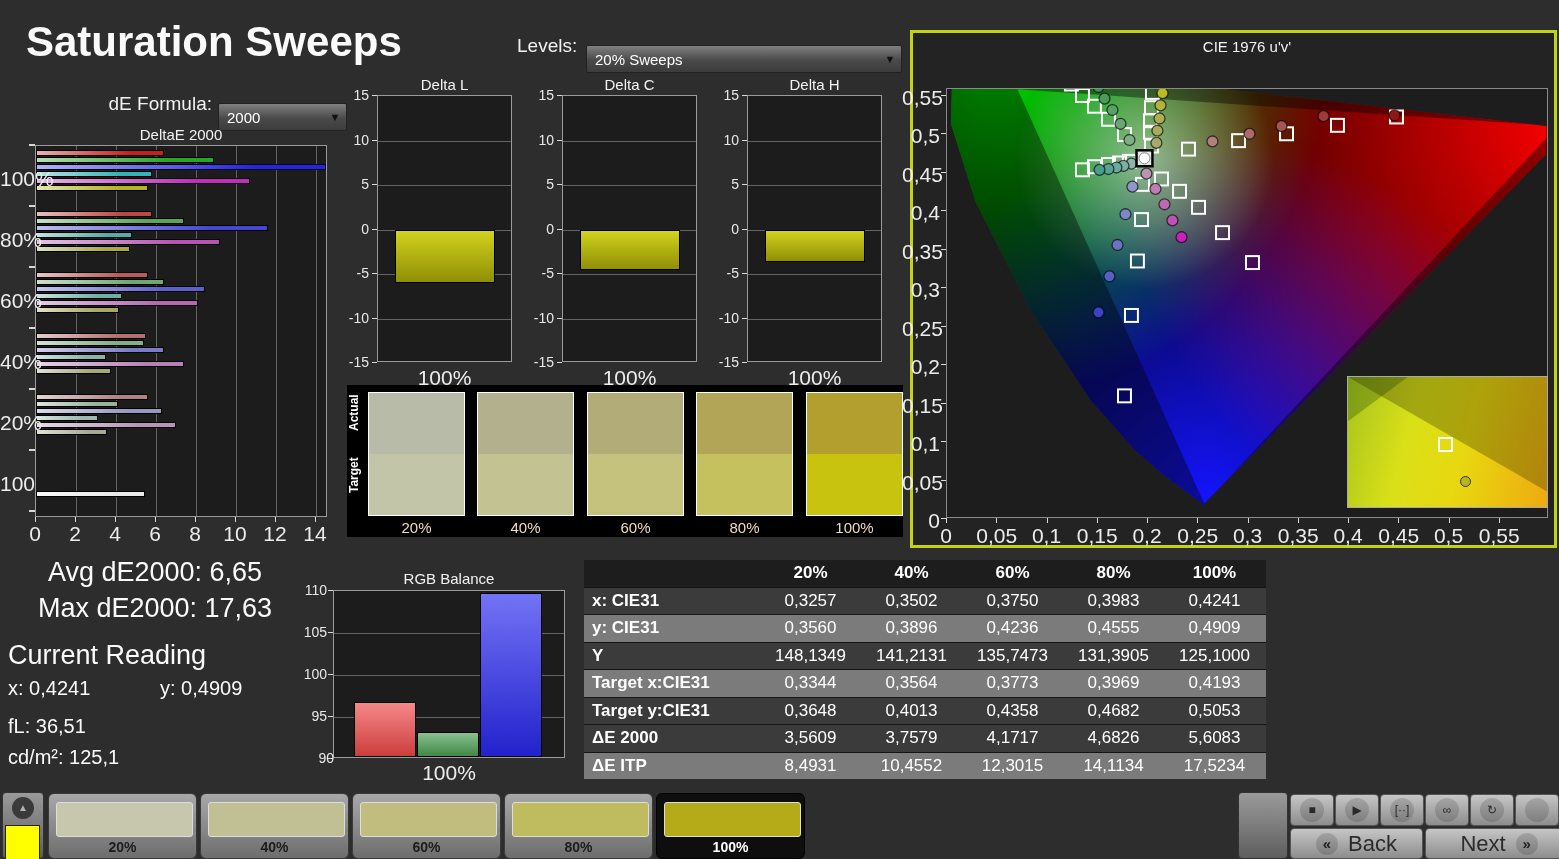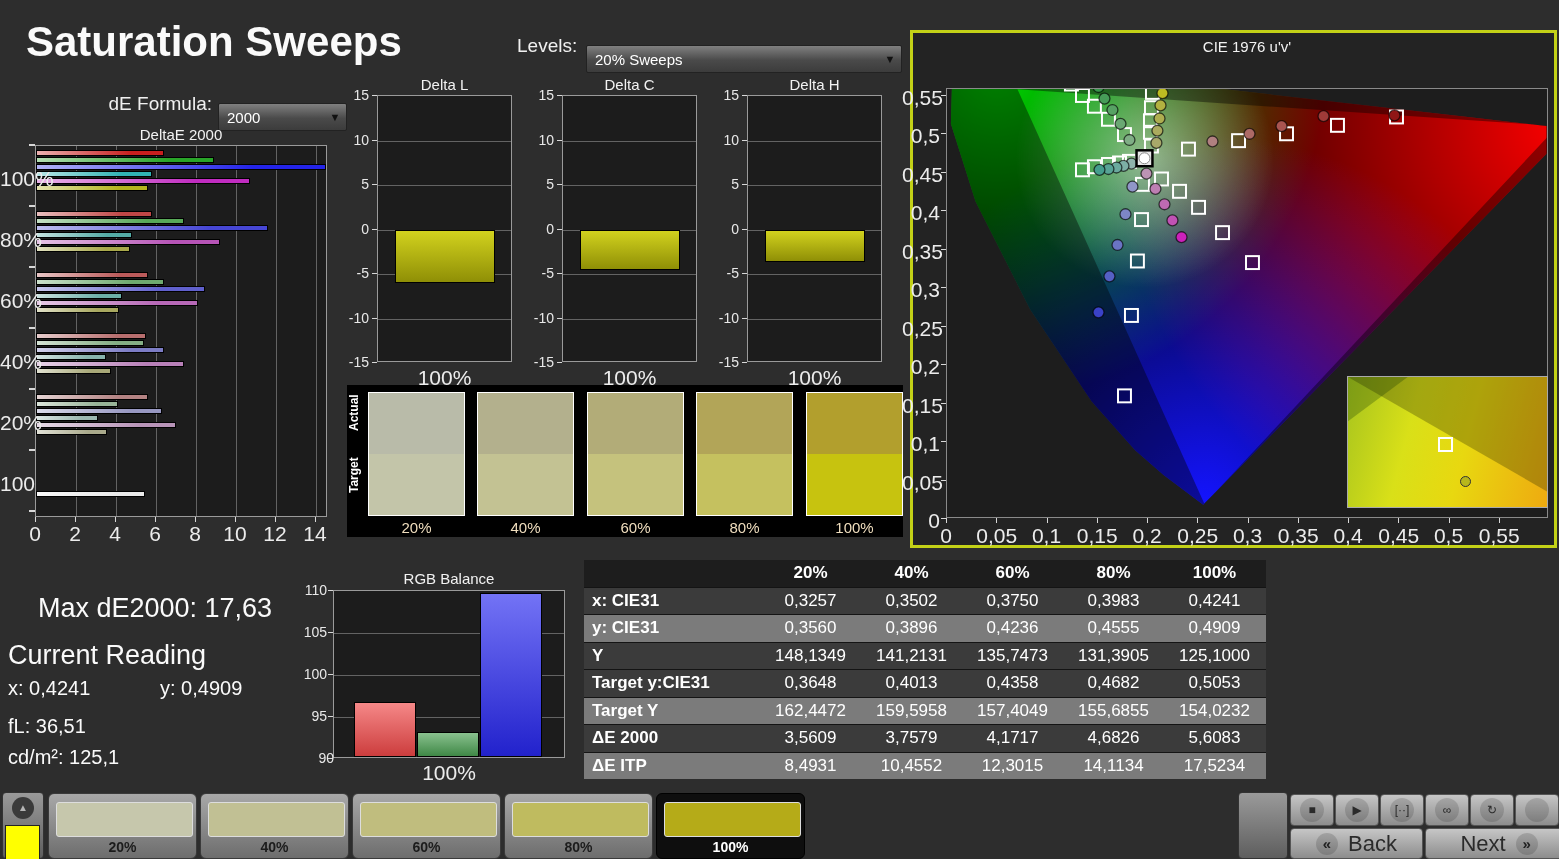--- a/index.html
+++ b/index.html
@@ -406,20 +406,21 @@
       <div class="abs" style="left:941px;top:94.49999999999994px;width:5px;height:1px;background:#d8d8d8;"></div>
       <div class="abs ticklab rgt" style="left:902px;top:85.49999999999994px;width:38px;">0,55</div>
     </div>
   <div class="abs" id="cie-inset">
     <div class="inset-dark"></div>
     <div class="inset-dark2"></div>
     <div id="inset-square" style="position: absolute; width: 15px; height: 15px; border: 2px solid rgb(255, 255, 255); box-sizing: border-box; left: 90.485px; top: 60.32px;"></div>
     <div id="inset-dot" style="position: absolute; width: 11px; height: 11px; border-radius: 50%; background: rgb(183, 183, 27); border: 1.5px solid rgb(51, 51, 51); box-sizing: border-box; left: 111.58px; top: 99.28px;"></div>
   </div>
 
+  <div class="abs reading-big ctr" style="left:10px;top:557px;width:290px;">Avg dE2000: 6,65</div>
   <div class="abs reading-big ctr" style="left:10px;top:593px;width:290px;">Max dE2000: 17,63</div>
   <div class="abs reading-big" style="left:8px;top:640px;">Current Reading</div>
   <div class="abs reading-med" style="left:8px;top:677px;">x: 0,4241</div>
   <div class="abs reading-med" style="left:160px;top:677px;">y: 0,4909</div>
   <div class="abs reading-med" style="left:8px;top:715px;">fL: 36,51</div>
   <div class="abs reading-med" style="left:8px;top:746px;">cd/m²: 125,1</div>
 
   <div class="abs charttitle ctr" style="left:333px;top:570px;width:232px;">RGB Balance</div>
   <div class="abs plot" id="rgb-plot" style="left:333px;top:590px;width:232px;height:168px;">
       <div class="gridh" style="top:42px;"></div>
@@ -469,36 +470,36 @@
         <div class="tcell val">0,4909</div>
       </div>
       <div class="trow dk">
         <div class="tcell lbl">Y</div>
         <div class="tcell val">148,1349</div>
         <div class="tcell val">141,2131</div>
         <div class="tcell val">135,7473</div>
         <div class="tcell val">131,3905</div>
         <div class="tcell val">125,1000</div>
       </div>
+      <div class="trow lt">
+        <div class="tcell lbl">Target x:CIE31</div>
+        <div class="tcell val">0,3344</div>
+        <div class="tcell val">0,3564</div>
+        <div class="tcell val">0,3773</div>
+        <div class="tcell val">0,3969</div>
+        <div class="tcell val">0,4193</div>
+      </div>
       <div class="trow dk">
         <div class="tcell lbl">Target y:CIE31</div>
         <div class="tcell val">0,3648</div>
         <div class="tcell val">0,4013</div>
         <div class="tcell val">0,4358</div>
         <div class="tcell val">0,4682</div>
         <div class="tcell val">0,5053</div>
       </div>
-      <div class="trow lt">
-        <div class="tcell lbl">Target Y</div>
-        <div class="tcell val">162,4472</div>
-        <div class="tcell val">159,5958</div>
-        <div class="tcell val">157,4049</div>
-        <div class="tcell val">155,6855</div>
-        <div class="tcell val">154,0232</div>
-      </div>
       <div class="trow dk">
         <div class="tcell lbl">ΔE 2000</div>
         <div class="tcell val">3,5609</div>
         <div class="tcell val">3,7579</div>
         <div class="tcell val">4,1717</div>
         <div class="tcell val">4,6826</div>
         <div class="tcell val">5,6083</div>
       </div>
       <div class="trow lt">
         <div class="tcell lbl">ΔE ITP</div>

